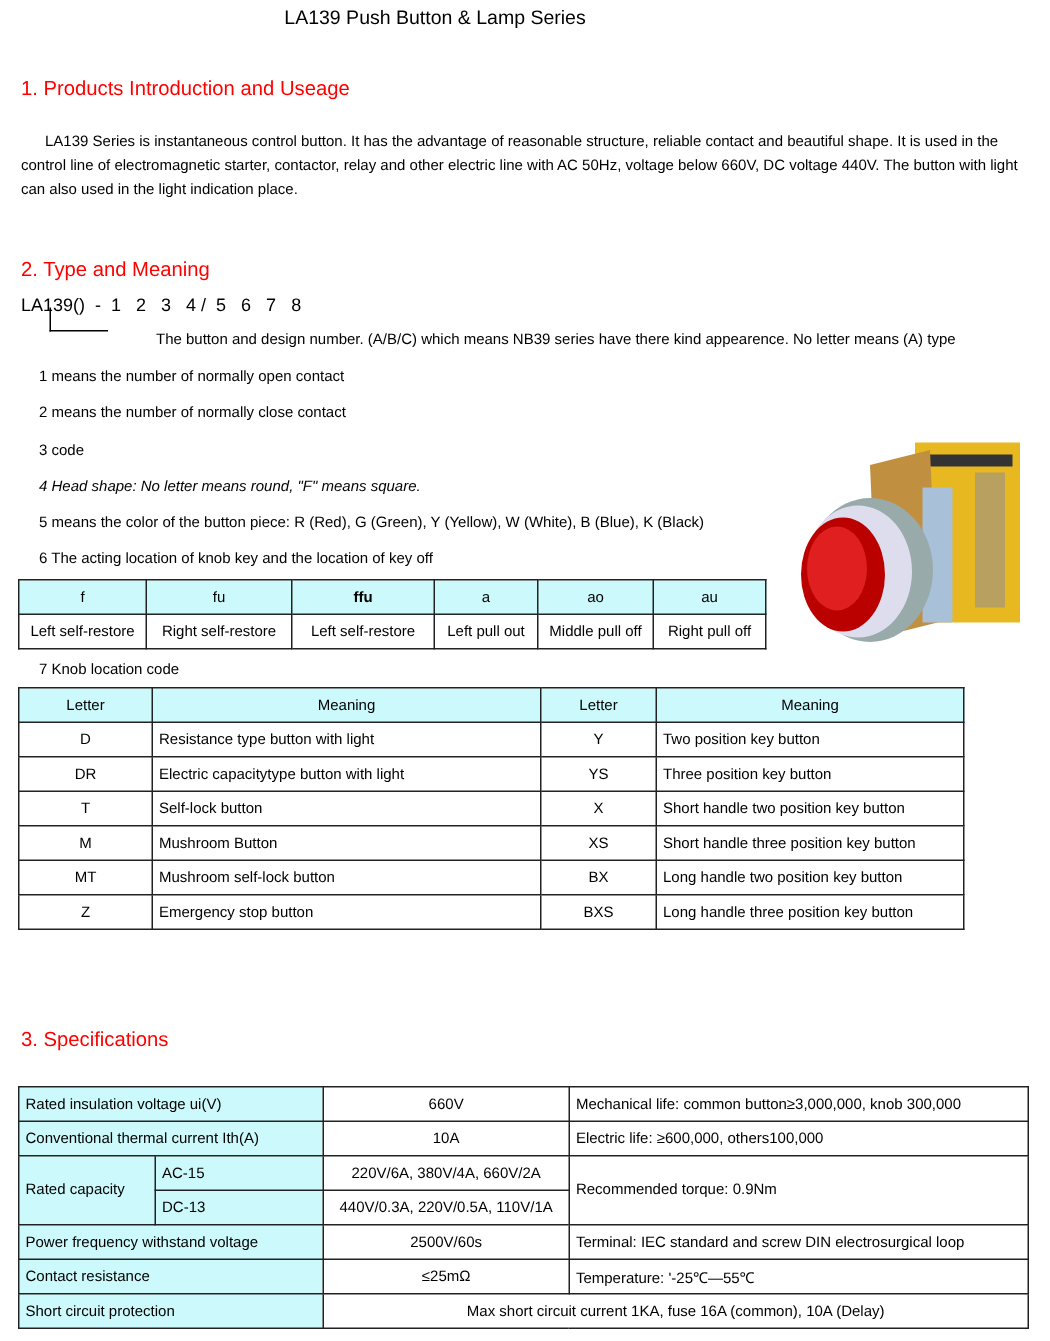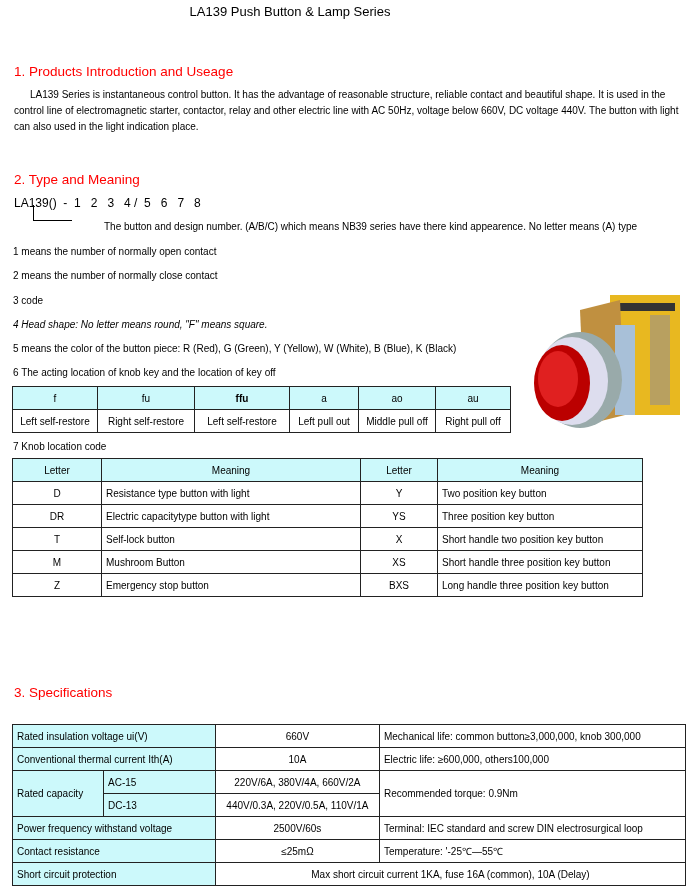--- a/index.html
+++ b/index.html
@@ -2,36 +2,36 @@
 <html><head>
 <meta charset="utf-8">
 <style>
   html, body { margin:0; padding:0; background:#ffffff; }
   body { width:700px; height:894px; position:relative; overflow:hidden;
          font-family:"Liberation Sans", sans-serif; color:#000; font-size:10px; }
   .abs { position:absolute; }
   .title { top:4px; left:0; width:580px; text-align:center; font-size:13px; }
   .h2 { color:#ff0000; font-size:13.5px; }
   .intro { left:14px; top:87px; width:674px; font-size:10px; line-height:16px; text-indent:16px; }
-  .para { font-size:10px; left:13px; }
+  .para { font-size:10px; left:26px; }
   .code { left:14px; top:196px; font-size:12px; letter-spacing:0px; white-space:pre; }
   .bracket { left:33px; top:205px; width:38px; height:15px; border-left:1px solid #000; border-bottom:1px solid #000; }
   .code-note { left:104px; top:221px; font-size:10px; white-space:nowrap; }
   table { border-collapse:collapse; position:absolute; }
   td { border:1.5px solid #222; font-size:10px; padding:0 4px; height:22px; }
   .hdr td, td.hdr { background:#ccf9fb; }
   .c { text-align:center; }
   .product { left:520px; top:285px; width:175px; height:155px; }
 </style>
 </head>
 <body>
 
 <div class="abs title">LA139 Push Button &amp; Lamp Series</div>
 
-<div class="abs h2" style="left:14px;top:64px;">1. Products Introduction and Useage</div>
+<div class="abs h2" style="left:14px;top:51px;">1. Products Introduction and Useage</div>
 <div class="abs intro">LA139 Series is instantaneous control button. It has the advantage of reasonable structure, reliable contact and beautiful shape. It is used in the control line of electromagnetic starter, contactor, relay and other electric line with AC 50Hz, voltage below 660V, DC voltage 440V. The button with light can also used in the light indication place.</div>
 
 <div class="abs h2" style="left:14px;top:172px;">2. Type and Meaning</div>
 <div class="abs code">LA139()  -  1   2   3   4 /  5   6   7   8</div>
 <div class="abs bracket"></div>
 <div class="abs code-note">The button and design number. (A/B/C) which means NB39 series have there kind appearence. No letter means (A) type</div>
 
 <div class="abs para" style="top:246px;">1 means the number of normally open contact</div>
 <div class="abs para" style="top:270px;">2 means the number of normally close contact</div>
 <div class="abs para" style="top:295px;">3 code</div>
@@ -102,20 +102,26 @@
         <td class="c">X</td>
         <td>Short handle two position key button</td>
       </tr>
       <tr>
         <td class="c">M</td>
         <td>Mushroom Button</td>
         <td class="c">XS</td>
         <td>Short handle three position key button</td>
       </tr>
       <tr>
+        <td class="c">MT</td>
+        <td>Mushroom self-lock button</td>
+        <td class="c">BX</td>
+        <td>Long handle two position key button</td>
+      </tr>
+      <tr>
         <td class="c">Z</td>
         <td>Emergency stop button</td>
         <td class="c">BXS</td>
         <td>Long handle three position key button</td>
       </tr>
     </tbody>
 </table>
 
 <div class="abs h2" style="left:14px;top:685px;">3. Specifications</div>
 

